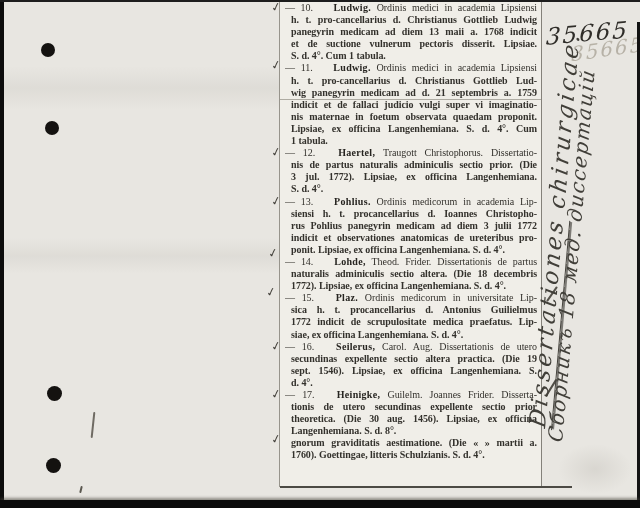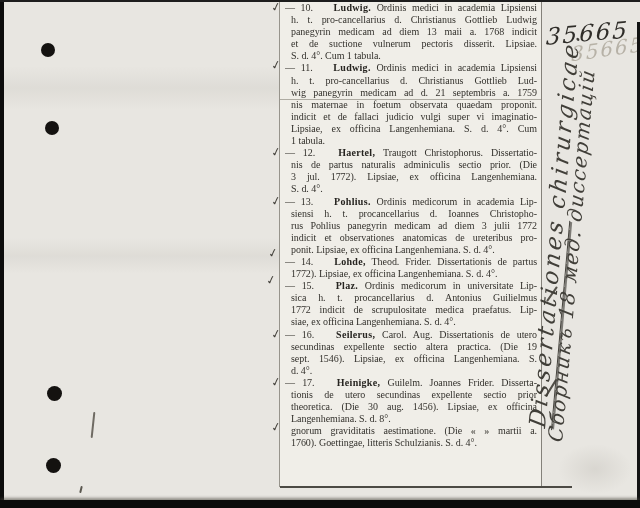--- a/index.html
+++ b/index.html
@@ -40,21 +40,21 @@
     position:absolute; left:279px; top:0; width:263px; height:487px; box-sizing:border-box;
     background: var(--clip, #f0eee8);
     border-left:1px solid #97948c; border-right:1px solid #84817a;
     padding:2px 4px 0 5px;
     font-size:10px; line-height:12.1px; color:var(--ink, #33312c);
   }
   .seam { position:absolute; left:0; right:0; top:99px; height:1px; background:#aeaba2; }
   .bottom-rule { position:absolute; left:280px; top:486px; width:292px; height:2px; background:#4c4a44; }
   .entry { position:relative; }
   .line { text-align:justify; text-align-last:justify; white-space:nowrap; overflow:hidden; letter-spacing:-0.05px; }
-  .line.cont { padding-left:6px; }
+  .line.cont { padding-left:6px;font-weight:bold; }
   .line.no-just { text-align-last:left; }
   .name { font-weight:bold; letter-spacing:.3px; color:#262420;margin-left:15px; }
   .check { position:absolute; left:-14px; top:-2px; font:600 12px "DejaVu Sans",sans-serif;
            color:#403e38; transform:rotate(-12deg); }
   .entry:nth-child(2) .check { top:-4px; }
   .entry:nth-child(5) .check { top:-10px; left:-17px; }
   .entry:nth-child(6) .check { top:-7px;  left:-19px; }
   .entry:nth-child(9) .check { top:-5px; }
   
   .hw { position:absolute; font-style:italic; font-family:"DejaVu Serif",serif;
@@ -97,22 +97,22 @@
           <div class="line cont">panegyrin medicam ad diem 13 maii a. 1768 indicit</div>
           <div class="line cont">et de suctione vulnerum pectoris disserit. Lipsiae.</div>
           <div class="line cont no-just">S. d. 4°. Cum 1 tabula.</div>
         </div>
 
   <div class="entry">
     <span class="check">✓</span>
     <div class="line first"><span class="prefix">— 11. </span><span class="name">Ludwig.</span><span class="suffix"> Ordinis medici in academia Lipsiensi</span></div>
   <div class="line cont">h. t. pro-cancellarius d. Christianus Gottlieb Lud-</div>
           <div class="line cont">wig panegyrin medicam ad d. 21 septembris a. 1759</div>
+          <div class="line cont">indicit et de fallaci judicio vulgi super vi imaginatio-</div>
           <div class="line cont">nis maternae in foetum observata quaedam proponit.</div>
-          <div class="line cont">indicit et de fallaci judicio vulgi super vi imaginatio-</div>
           <div class="line cont">Lipsiae, ex officina Langenhemiana. S. d. 4°. Cum</div>
           <div class="line cont no-just">1 tabula.</div>
         </div>
 
   <div class="entry">
     <span class="check">✓</span>
     <div class="line first"><span class="prefix">— 12. </span><span class="name">Haertel,</span><span class="suffix"> Traugott Christophorus. Dissertatio-</span></div>
   <div class="line cont">nis de partus naturalis adminiculis sectio prior. (Die</div>
           <div class="line cont">3 jul. 1772). Lipsiae, ex officina Langenhemiana.</div>
           <div class="line cont no-just">S. d. 4°.</div>
@@ -123,20 +123,21 @@
     <div class="line first"><span class="prefix">— 13. </span><span class="name">Pohlius.</span><span class="suffix"> Ordinis medicorum in academia Lip-</span></div>
   <div class="line cont">siensi h. t. procancellarius d. Ioannes Christopho-</div>
           <div class="line cont">rus Pohlius panegyrin medicam ad diem 3 julii 1772</div>
           <div class="line cont">indicit et observationes anatomicas de ureteribus pro-</div>
           <div class="line cont no-just">ponit. Lipsiae, ex officina Langenhemiana. S. d. 4°.</div>
         </div>
 
   <div class="entry">
     <span class="check">✓</span>
     <div class="line first"><span class="prefix">— 14. </span><span class="name">Lohde,</span><span class="suffix"> Theod. Frider. Dissertationis de partus</span></div>
+  <div class="line cont">naturalis adminiculis sectio altera. (Die 18 decembris</div>
           <div class="line cont no-just">1772). Lipsiae, ex officina Langenhemiana. S. d. 4°.</div>
         </div>
 
   <div class="entry">
     <span class="check">✓</span>
     <div class="line first"><span class="prefix">— 15. </span><span class="name">Plaz.</span><span class="suffix"> Ordinis medicorum in universitate Lip-</span></div>
   <div class="line cont">sica h. t. procancellarius d. Antonius Guilielmus</div>
           <div class="line cont">1772 indicit de scrupulositate medica praefatus. Lip-</div>
           <div class="line cont no-just">siae, ex officina Langenhemiana. S. d. 4°.</div>
         </div>

